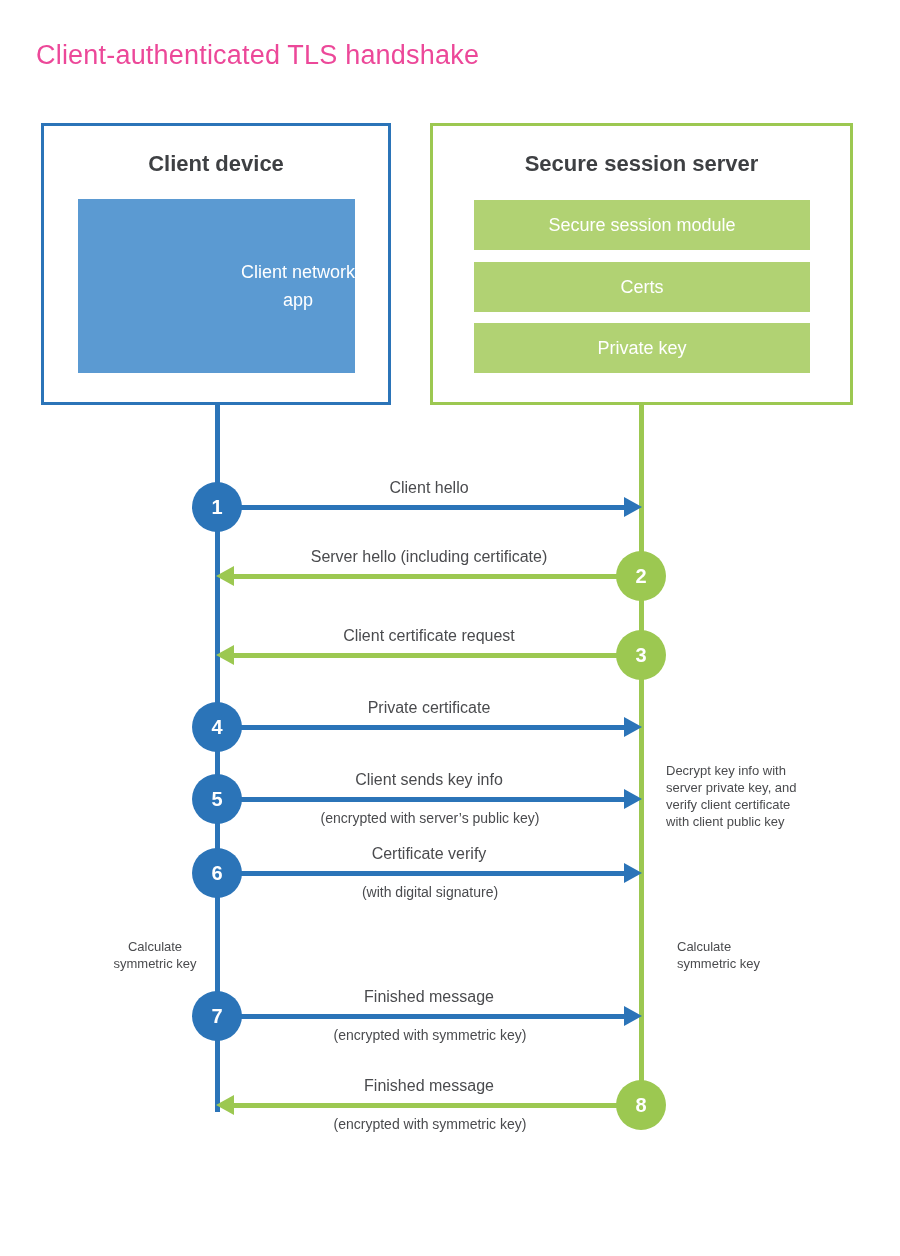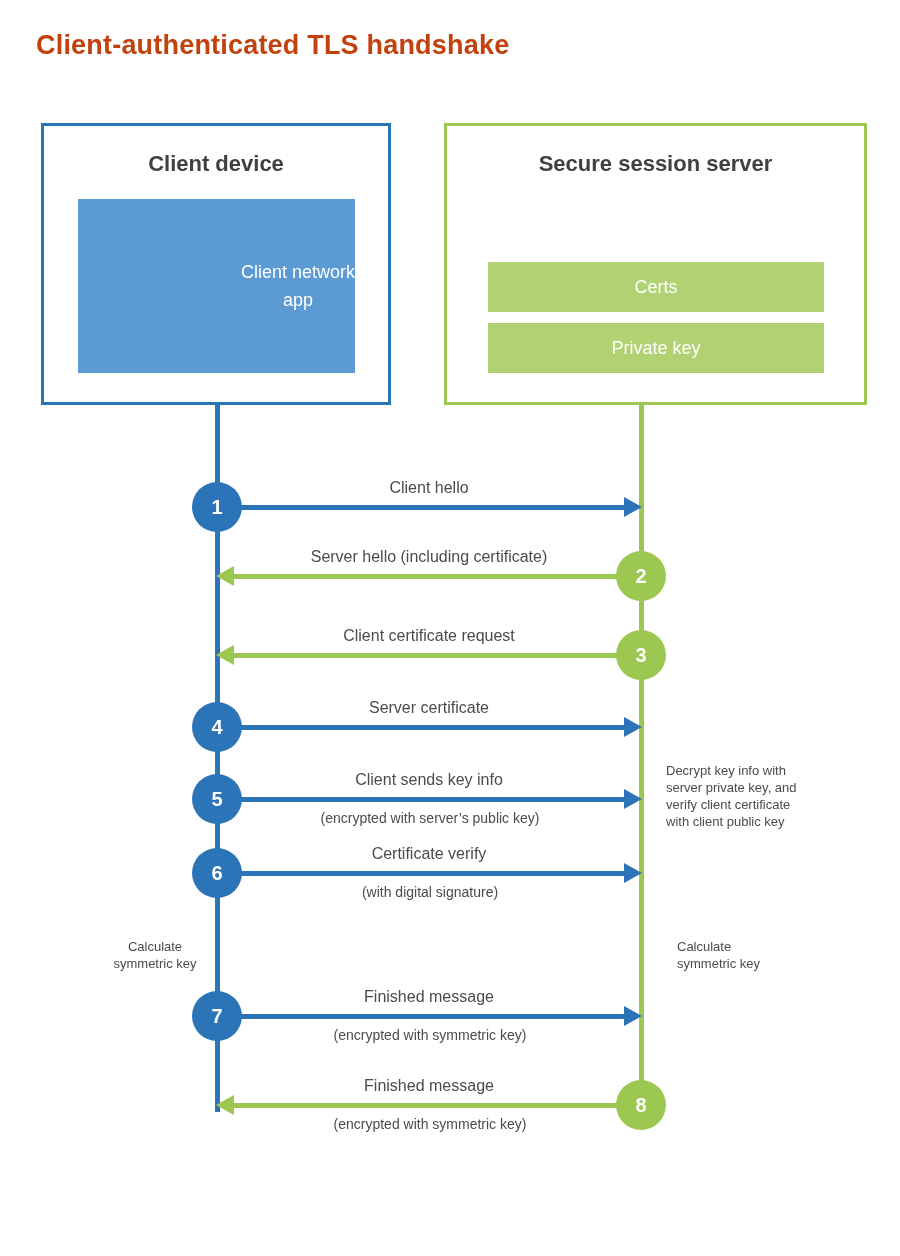--- a/index.html
+++ b/index.html
@@ -1,26 +1,26 @@
 <!DOCTYPE html>
 <html><head>
 <meta charset="utf-8">
 <style>
   * { margin:0; padding:0; box-sizing:border-box; }
   html,body { background:#ffffff; }
   body { font-family:"Liberation Sans","DejaVu Sans",sans-serif; }
   #canvas { position:relative; width:900px; height:1256px; background:#ffffff; overflow:hidden; }
 
   
-  .page-title { position:absolute; left:36px; top:30px; font-size:27px; font-weight:700; color:#c2410c; letter-spacing:0.2px; }
+  .page-title { position:absolute; left:36px; top:40px; font-size:27px; font-weight:400; color:#ec4899; letter-spacing:0.2px; }
 
   
   .entity-box { position:absolute; top:123px; height:282px; background:#ffffff; }
   #client-box { left:41px; width:350px; border:3px solid #2b74b8; }
-  #server-box { left:444px; width:423px; border:3px solid #9cc851; }
+  #server-box { left:430px; width:423px; border:3px solid #9cc851; }
   .entity-title { margin-top:25px; text-align:center; font-size:22px; font-weight:bold; color:#3e4043; }
 
   #client-app { position:absolute; left:34px; top:73px; width:277px; height:174px; background:#5b9ad2;
     display:flex; align-items:center; justify-content:flex-end; text-align:center;
     color:#ffffff; font-size:18px; line-height:28px; white-space:pre-line; }
 
   .server-bar { position:absolute; left:41px; width:336px; height:50px; background:#b1d273;
     display:flex; align-items:center; justify-content:center; color:#ffffff; font-size:18px; }
   #server-bar-0 { top:74px; }
   #server-bar-1 { top:136px; }
@@ -63,20 +63,23 @@
   <div class="entity-box" id="client-box">
     <div class="entity-title">Client device</div>
     <div id="client-app">
       <span>Client network
 app</span>
     </div>
   </div>
 
   <div class="entity-box" id="server-box">
     <div class="entity-title">Secure session server</div>
+    <div class="server-bar" id="server-bar-0">
+      <span>Secure session module</span>
+    </div>
     <div class="server-bar" id="server-bar-1">
       <span>Certs</span>
     </div>
     <div class="server-bar" id="server-bar-2">
       <span>Private key</span>
     </div>
   </div>
 
   <div class="vline" id="client-lifeline"></div>
   <div class="vline" id="server-lifeline"></div>
@@ -99,21 +102,21 @@
     <div class="shaft"></div>
     <div class="head"></div>
     <div class="badge">3</div>
     <div class="step-label">Client certificate request</div>
   </div>
 
   <div class="step c-blue" style="top:727px">
     <div class="shaft"></div>
     <div class="head"></div>
     <div class="badge">4</div>
-    <div class="step-label">Server certificate</div>
+    <div class="step-label">Private certificate</div>
   </div>
 
   <div class="step c-blue" style="top:799px">
     <div class="shaft"></div>
     <div class="head"></div>
     <div class="badge">5</div>
     <div class="step-label">Client sends key info</div>
     <div class="step-sub">(encrypted with server’s public key)</div>
   </div>
 

